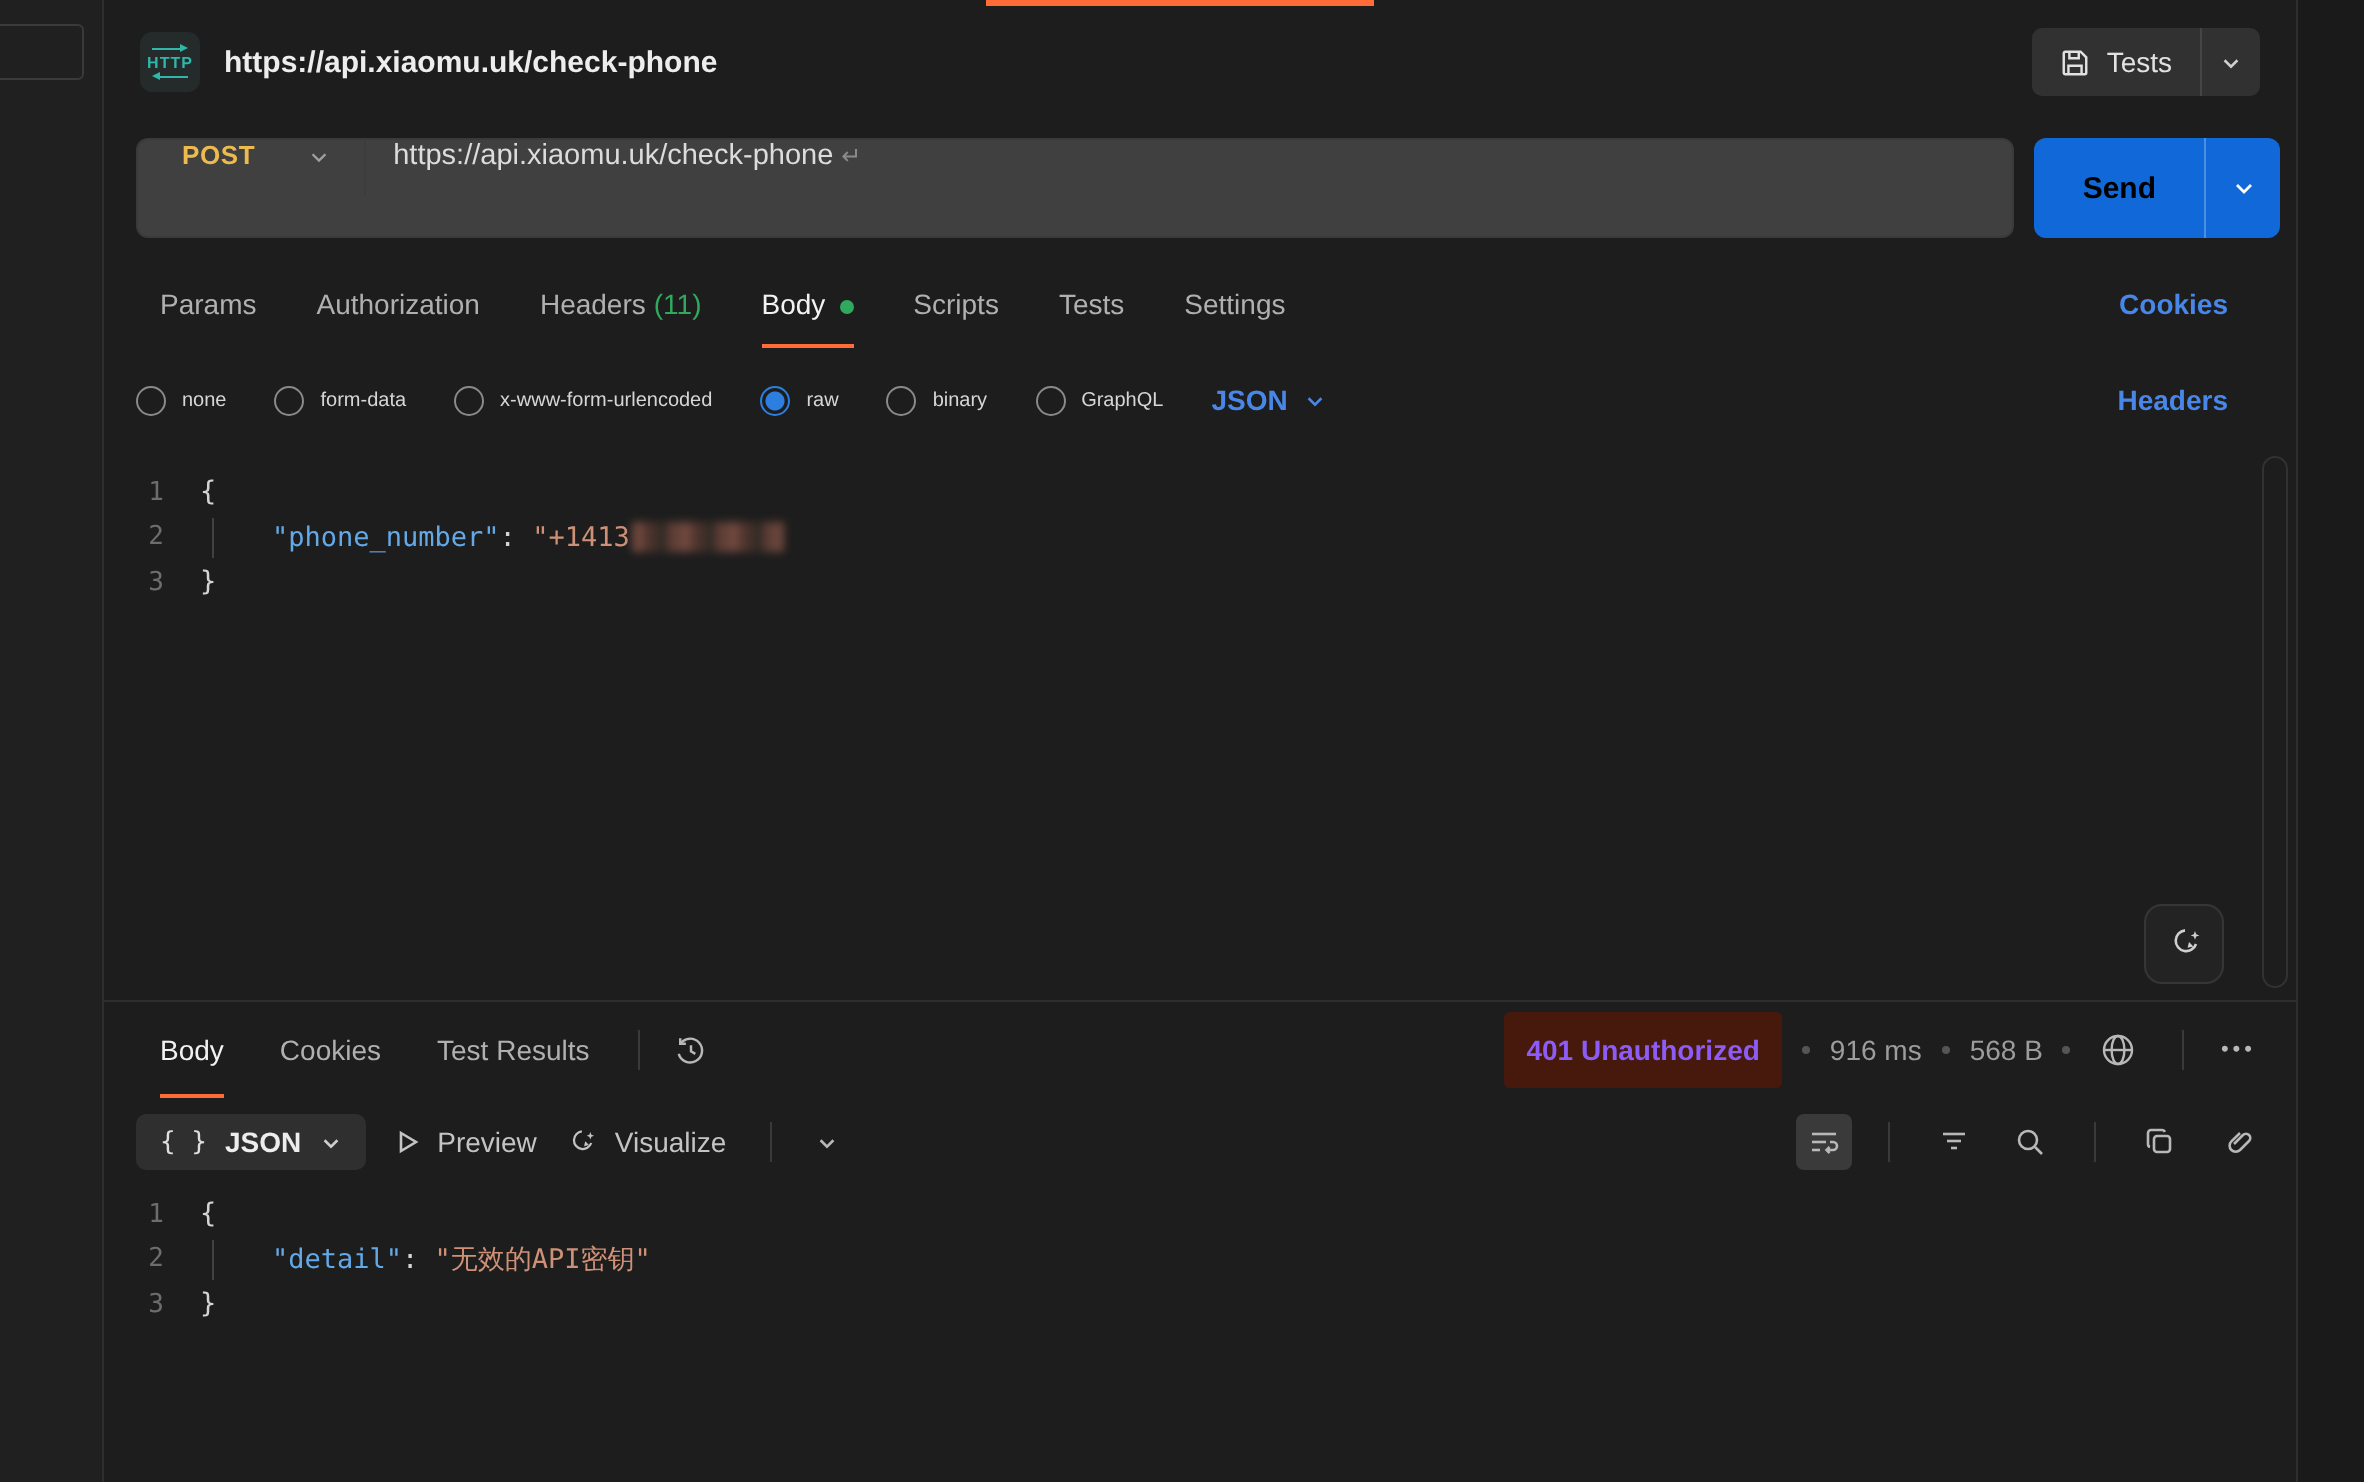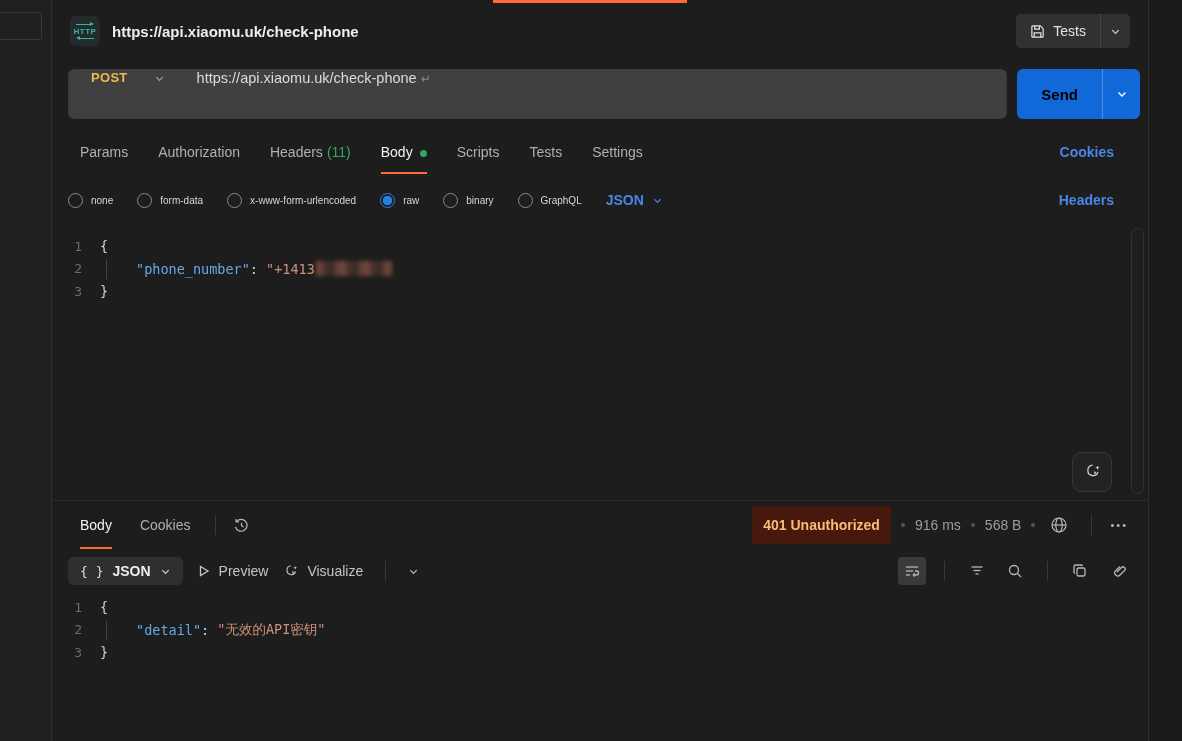--- a/index.html
+++ b/index.html
@@ -81,21 +81,21 @@
   .postbot-btn { position:absolute; right:36px; bottom:8px; width:40px; height:40px; border-radius:9px; background:#232323; border:1px solid #363636; display:flex; align-items:center; justify-content:center; color:#cfcfcf; cursor:pointer; }
 
   
   .response { border-top:1px solid #2e2e2e; flex:none; height:241px; display:flex; flex-direction:column; }
   .resp-tabs { height:48px; display:flex; align-items:center; padding:0 16px; gap:4px; flex:none; }
   .resp-tabs .tab { padding:12px 12px; }
   .vdiv { width:1px; height:20px; background:#3a3a3a; margin:0 8px; }
   .icon-btn { width:28px; height:28px; display:flex; align-items:center; justify-content:center; color:#b8b8b8; cursor:pointer; border-radius:4px; }
   .icon-btn.active { background:#3a3a3a; }
   .resp-meta { margin-left:auto; display:flex; align-items:center; gap:10px; padding-right:4px; }
-  .status-badge { background:#47190d; color:#fdba74; font-size:14px; font-weight:600; padding:11px 11px; border-radius:3px; }
+  .status-badge { background:#47190d; color:#8b5cf6; font-size:14px; font-weight:600; padding:11px 11px; border-radius:3px; }
   .meta-dot { width:4px; height:4px; border-radius:50%; background:#555; }
   .meta-txt { color:#9c9c9c; font-size:14px; }
   .dots-btn { color:#b8b8b8; font-size:11px; letter-spacing:2px; cursor:pointer; }
 
   .resp-toolbar { height:44px; display:flex; align-items:center; padding:0 16px; gap:14px; flex:none; }
   .json-fmt-btn { display:flex; align-items:center; gap:9px; background:#2f2f2f; border-radius:5px; padding:6px 12px; cursor:pointer; }
   .braces { font-family:"DejaVu Sans Mono", monospace; font-size:13px; color:#dedede; }
   .fmt-label { font-size:14px; font-weight:600; color:#ededed; }
   .tool-item { display:flex; align-items:center; gap:8px; color:#c4c4c4; font-size:14px; cursor:pointer; }
   .toolbar-spacer { flex:1; }
@@ -227,20 +227,21 @@
           <path d="M12.5 9 l2.2 2.2 -2.9 0.7 Z" fill="currentColor" stroke="none"></path>
         </svg>
       </div>
     </div>
 
     <div class="response">
 
       <div class="resp-tabs">
         <div class="tab active"><span>Body</span></div>
         <div class="tab"><span>Cookies</span></div>
+        <div class="tab"><span>Test Results</span></div>
         <div class="vdiv"></div>
         <div class="icon-btn">
           <svg width="17" height="17" viewBox="0 0 18 18" fill="none" stroke="currentColor" stroke-width="1.3">
             <path d="M3.5 5 a6.3 6.3 0 1 1 -1 5.5"></path>
             <path d="M3.3 2.2 v3 h3"></path>
             <path d="M9 6 v3.2 l2.3 1.3"></path>
           </svg>
         </div>
         <div class="resp-meta">
           <span class="status-badge">401 Unauthorized</span>

